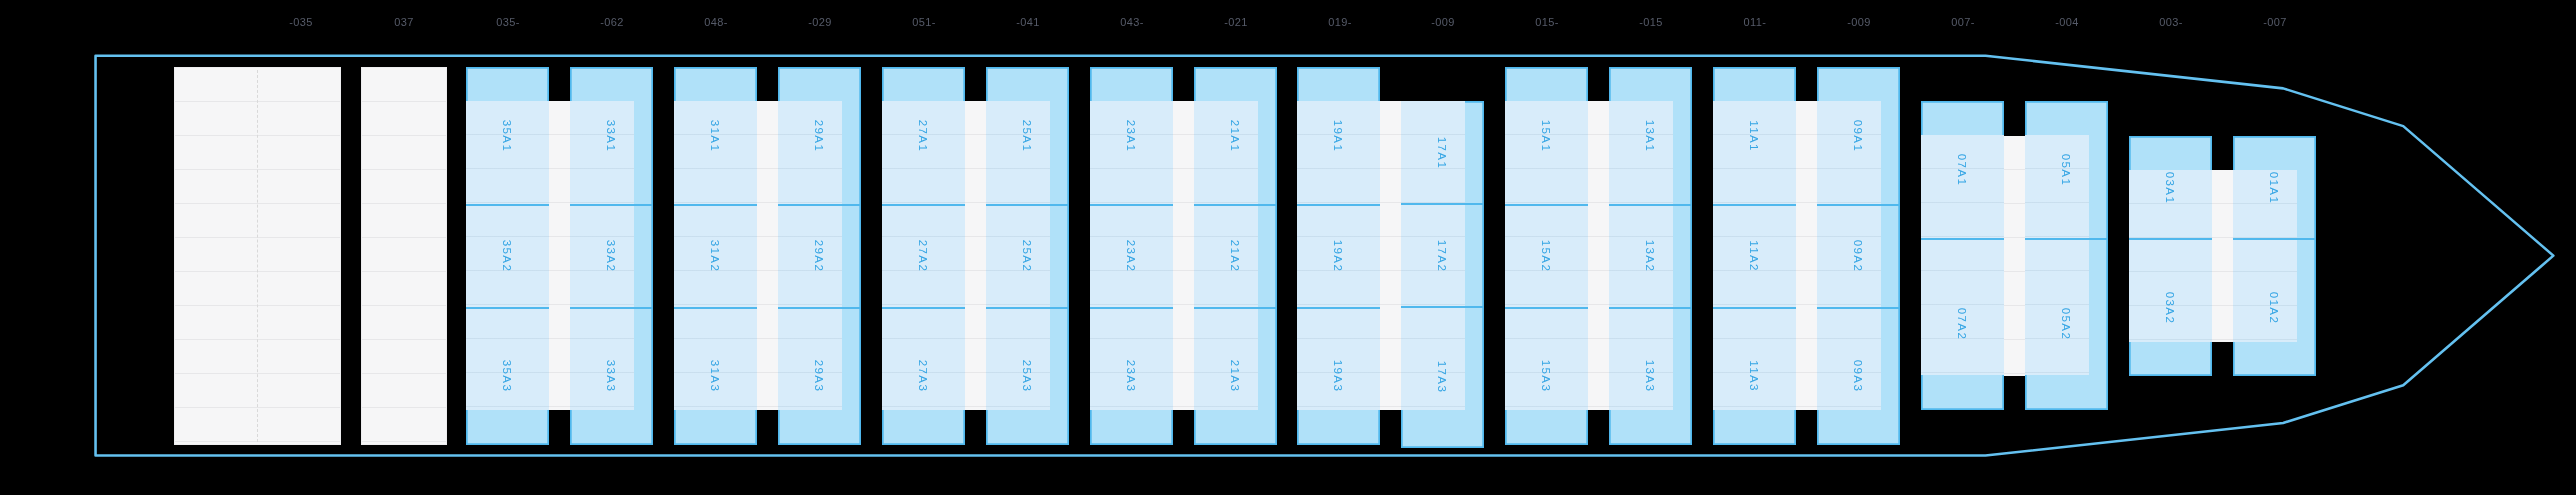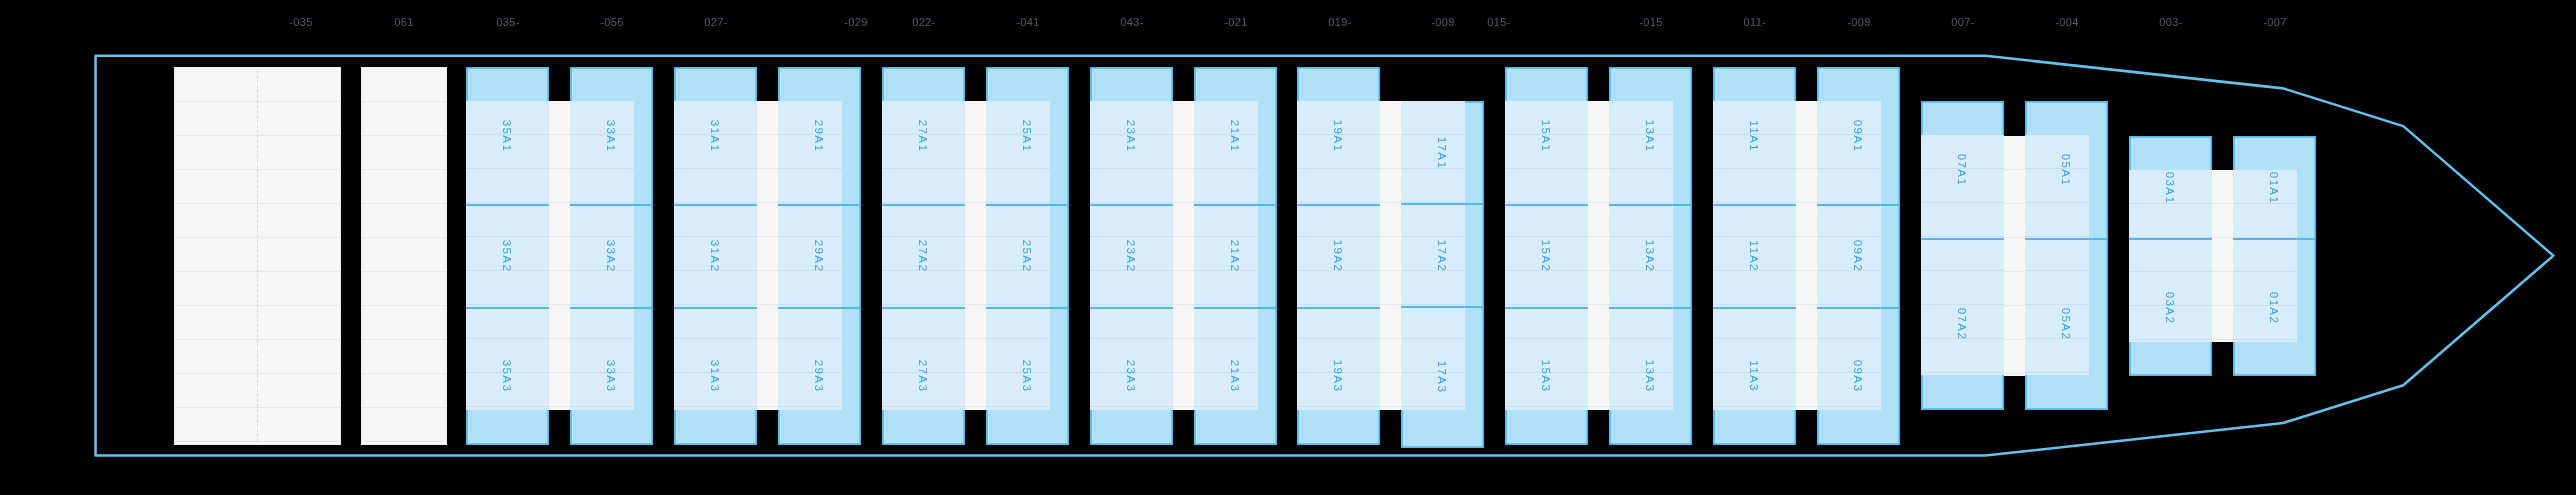--- a/index.html
+++ b/index.html
@@ -44,32 +44,32 @@
 </style>
 </head>
 <body>
 
 <div id="plan">
   <svg id="hull-svg" viewBox="0 0 3000 577">
       <polygon points="110,65 2313,65 2660,103 2800,147 2975,298 2800,449 2660,493 2313,531 110,531" fill="none" stroke="#64c1f0" stroke-width="3" stroke-linejoin="round"></polygon>
     </svg>
   <div id="axis">
       <span class="bay-label" style="left: 301px; top: 22px;">-035</span>
-      <span class="bay-label" style="left: 404px; top: 22px;">061</span>
+      <span class="bay-label" style="left: 404px; top: 22px;">037</span>
       <span class="bay-label" style="left: 508px; top: 22px;">035-</span>
-      <span class="bay-label" style="left: 612px; top: 22px;">-056</span>
-      <span class="bay-label" style="left: 716px; top: 22px;">027-</span>
-      <span class="bay-label" style="left: 820px; top: 22px; margin-left: 36px;">-029</span>
-      <span class="bay-label" style="left: 924px; top: 22px;">022-</span>
+      <span class="bay-label" style="left: 612px; top: 22px;">-062</span>
+      <span class="bay-label" style="left: 716px; top: 22px;">048-</span>
+      <span class="bay-label" style="left: 820px; top: 22px;">-029</span>
+      <span class="bay-label" style="left: 924px; top: 22px;">051-</span>
       <span class="bay-label" style="left: 1028px; top: 22px;">-041</span>
       <span class="bay-label" style="left: 1132px; top: 22px;">043-</span>
       <span class="bay-label" style="left: 1236px; top: 22px;">-021</span>
       <span class="bay-label" style="left: 1340px; top: 22px;">019-</span>
       <span class="bay-label" style="left: 1443px; top: 22px;">-009</span>
-      <span class="bay-label" style="left: 1499px; top: 22px;">015-</span>
+      <span class="bay-label" style="left: 1547px; top: 22px;">015-</span>
       <span class="bay-label" style="left: 1651px; top: 22px;">-015</span>
       <span class="bay-label" style="left: 1755px; top: 22px;">011-</span>
       <span class="bay-label" style="left: 1859px; top: 22px;">-009</span>
       <span class="bay-label" style="left: 1963px; top: 22px;">007-</span>
       <span class="bay-label" style="left: 2067px; top: 22px;">-004</span>
       <span class="bay-label" style="left: 2171px; top: 22px;">003-</span>
       <span class="bay-label" style="left: 2275px; top: 22px;">-007</span>
     </div>
   <div id="hatches">
       <div class="hatch" style="left: 174px; top: 67px; width: 167px; height: 378px;">

